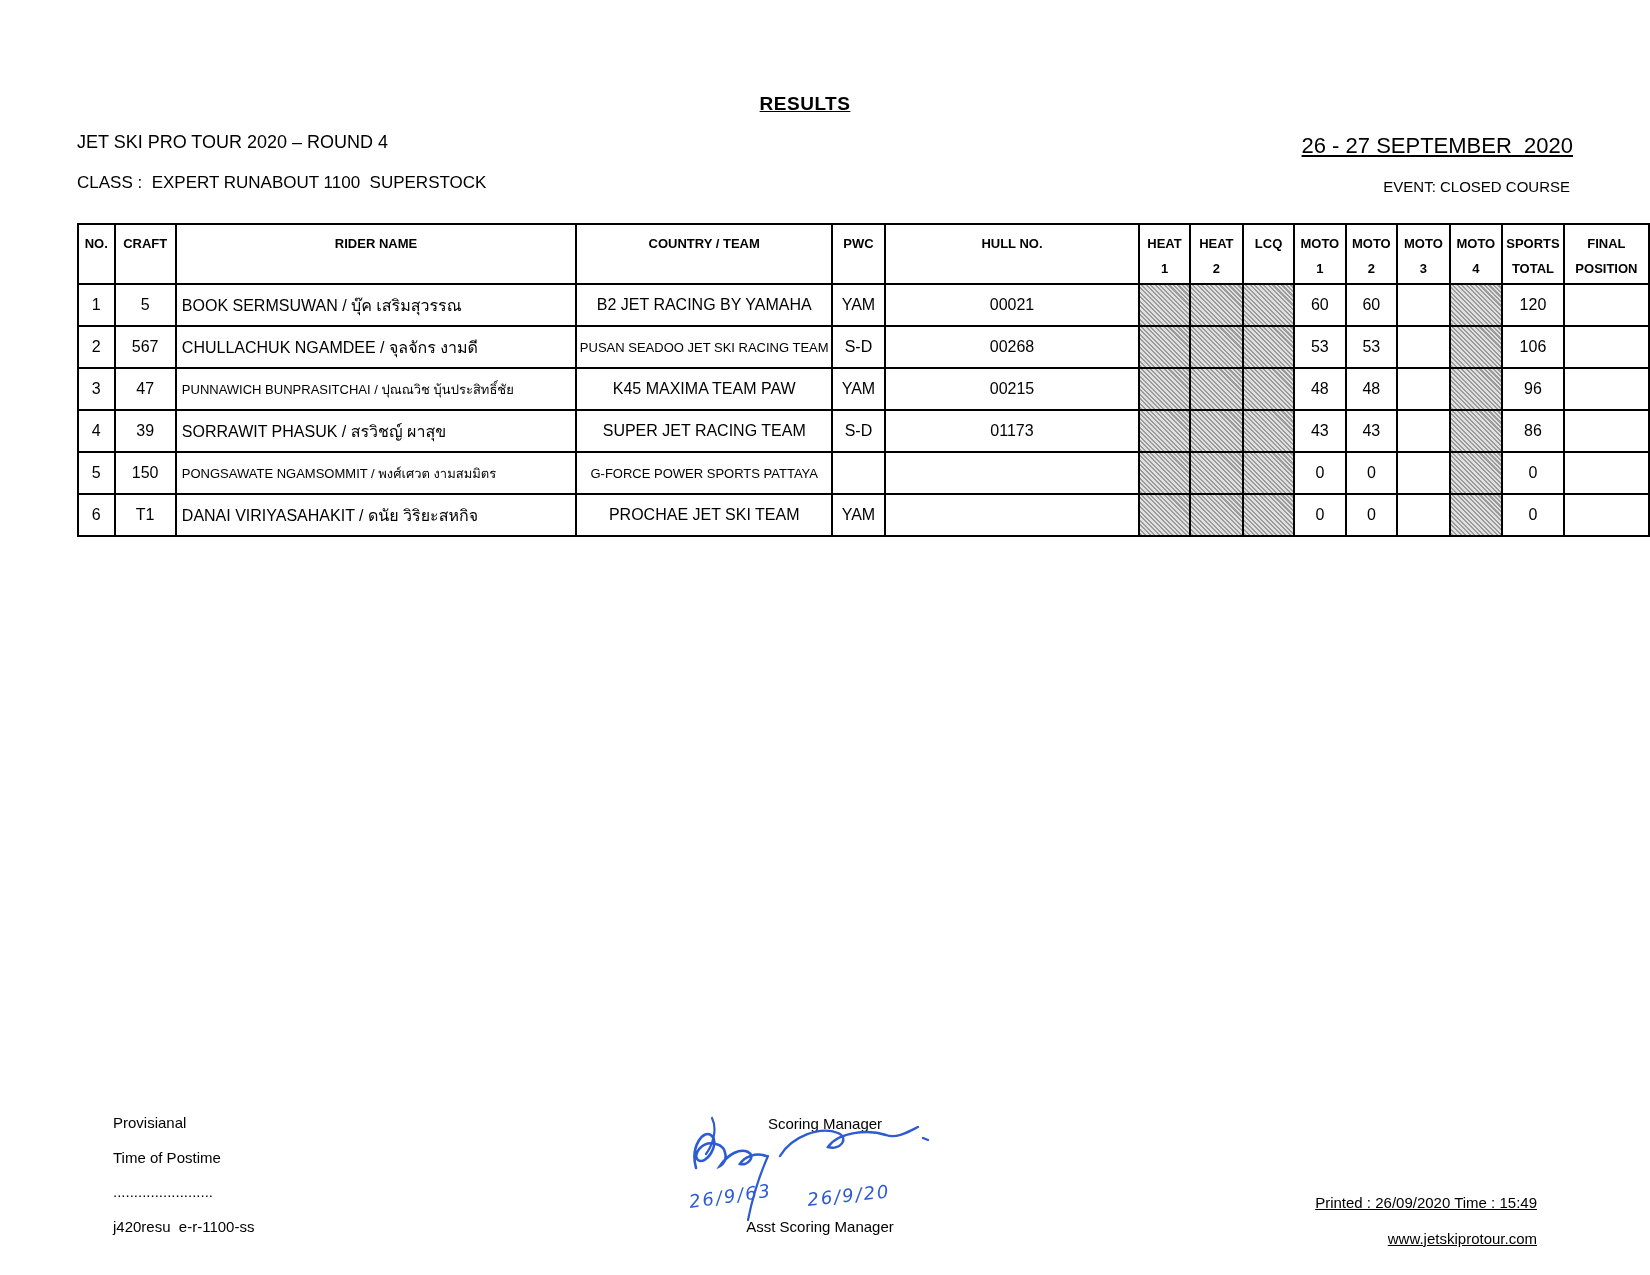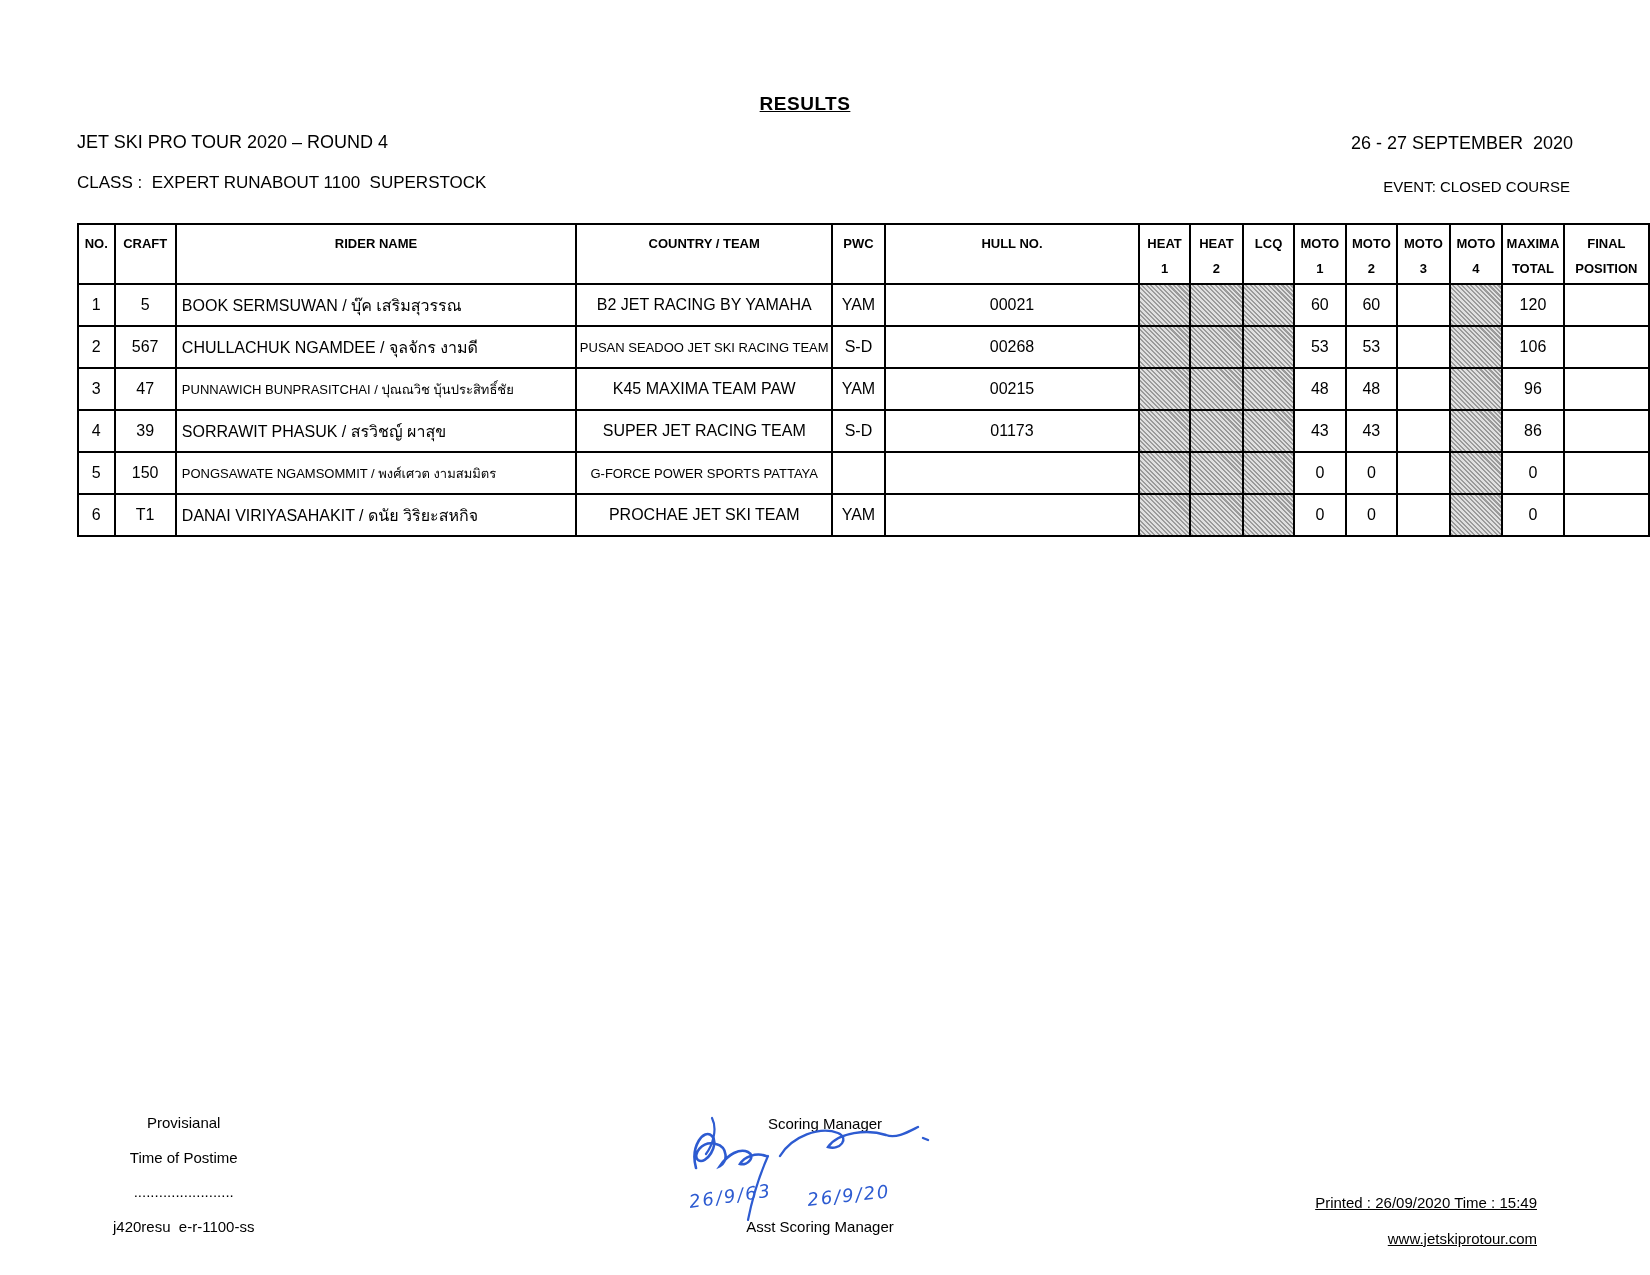--- a/index.html
+++ b/index.html
@@ -8,21 +8,21 @@
     font-family:"Liberation Sans","DejaVu Sans",sans-serif;color:#000;
     overflow:hidden;
   }
   .abs{position:absolute;}
   .doc-title{
     top:93px;left:0;width:1610px;text-align:center;
     font-size:19px;font-weight:bold;text-decoration:underline;letter-spacing:.5px;
     white-space:pre;
   }
   .tour-line{top:132px;left:77px;font-size:18px;white-space:pre;}
-  .date-line{top:133px;right:77px;font-size:18px;text-align:right;white-space:pre;}
+  .date-line{top:133px;right:77px;font-size:22px;text-align:right;white-space:pre;text-decoration:underline;}
   .class-line{top:173px;left:77px;font-size:17px;white-space:pre;}
   .event-line{top:178px;right:80px;font-size:15px;text-align:right;white-space:pre;}
 
   .table-wrap{left:77px;top:223px;}
   table{border-collapse:collapse;table-layout:fixed;}
   th,td{border:2px solid #000;overflow:hidden;}
   th{font-size:13px;font-weight:bold;vertical-align:top;padding:0;height:58px;}
   th .h1{margin-top:6px;line-height:25px;white-space:pre;}
   th .h2{line-height:25px;min-height:25px;white-space:pre;}
   td{height:40px;vertical-align:middle;text-align:center;font-size:16px;padding:0 2px;white-space:nowrap;}
@@ -31,21 +31,21 @@
   td.shaded{
     background-image:repeating-linear-gradient(45deg,#9b9b9b 0 1.5px,#e0e0e0 1.5px 3.2px);
   }
   .col-no{width:31px;} .col-craft{width:56px;} .col-rider{width:394px;}
   .col-team{width:250px;border-radius:24px;} .col-pwc{width:47px;} .col-hull{width:257px;}
   .col-heat1{width:45px;} .col-heat2{width:48px;} .col-lcq{width:46px;}
   .col-moto1{width:46px;} .col-moto2{width:46px;} .col-moto3{width:47px;}
   .col-moto4{width:47px;} .col-points{width:56px;} .col-final{width:80px;}
 
   .footer-left{left:113px;top:1106px;font-size:15px;}
-  .footer-left div{line-height:34.6px;white-space:pre;text-align:center;}
+  .footer-left div{line-height:34.6px;white-space:pre;}
   .scoring-manager{left:0;top:1115px;width:1650px;text-align:center;font-size:15px;}
   .asst-manager{left:0;top:1218px;width:1640px;text-align:center;font-size:15px;}
   .footer-right{right:113px;top:1185px;text-align:right;font-size:15px;text-decoration:underline;}
   .footer-right div{line-height:36px;white-space:pre;}
   .signature{left:682px;top:1116px;width:250px;height:110px;}
   .signature text{font-style:italic;font-size:18px;letter-spacing:2px;
     font-family:"DejaVu Sans",sans-serif;}
 </style>
 </head>
 <body>
@@ -106,21 +106,21 @@
           </th>
           <th class="col-moto3">
             <div class="h1">MOTO</div>
             <div class="h2">3</div>
           </th>
           <th class="col-moto4">
             <div class="h1">MOTO</div>
             <div class="h2">4</div>
           </th>
           <th class="col-points">
-            <div class="h1">MAXIMA</div>
+            <div class="h1">SPORTS</div>
             <div class="h2">TOTAL</div>
           </th>
           <th class="col-final">
             <div class="h1">FINAL</div>
             <div class="h2">POSITION</div>
           </th>
         </tr>
       </thead>
     <tbody>
         <tr>

